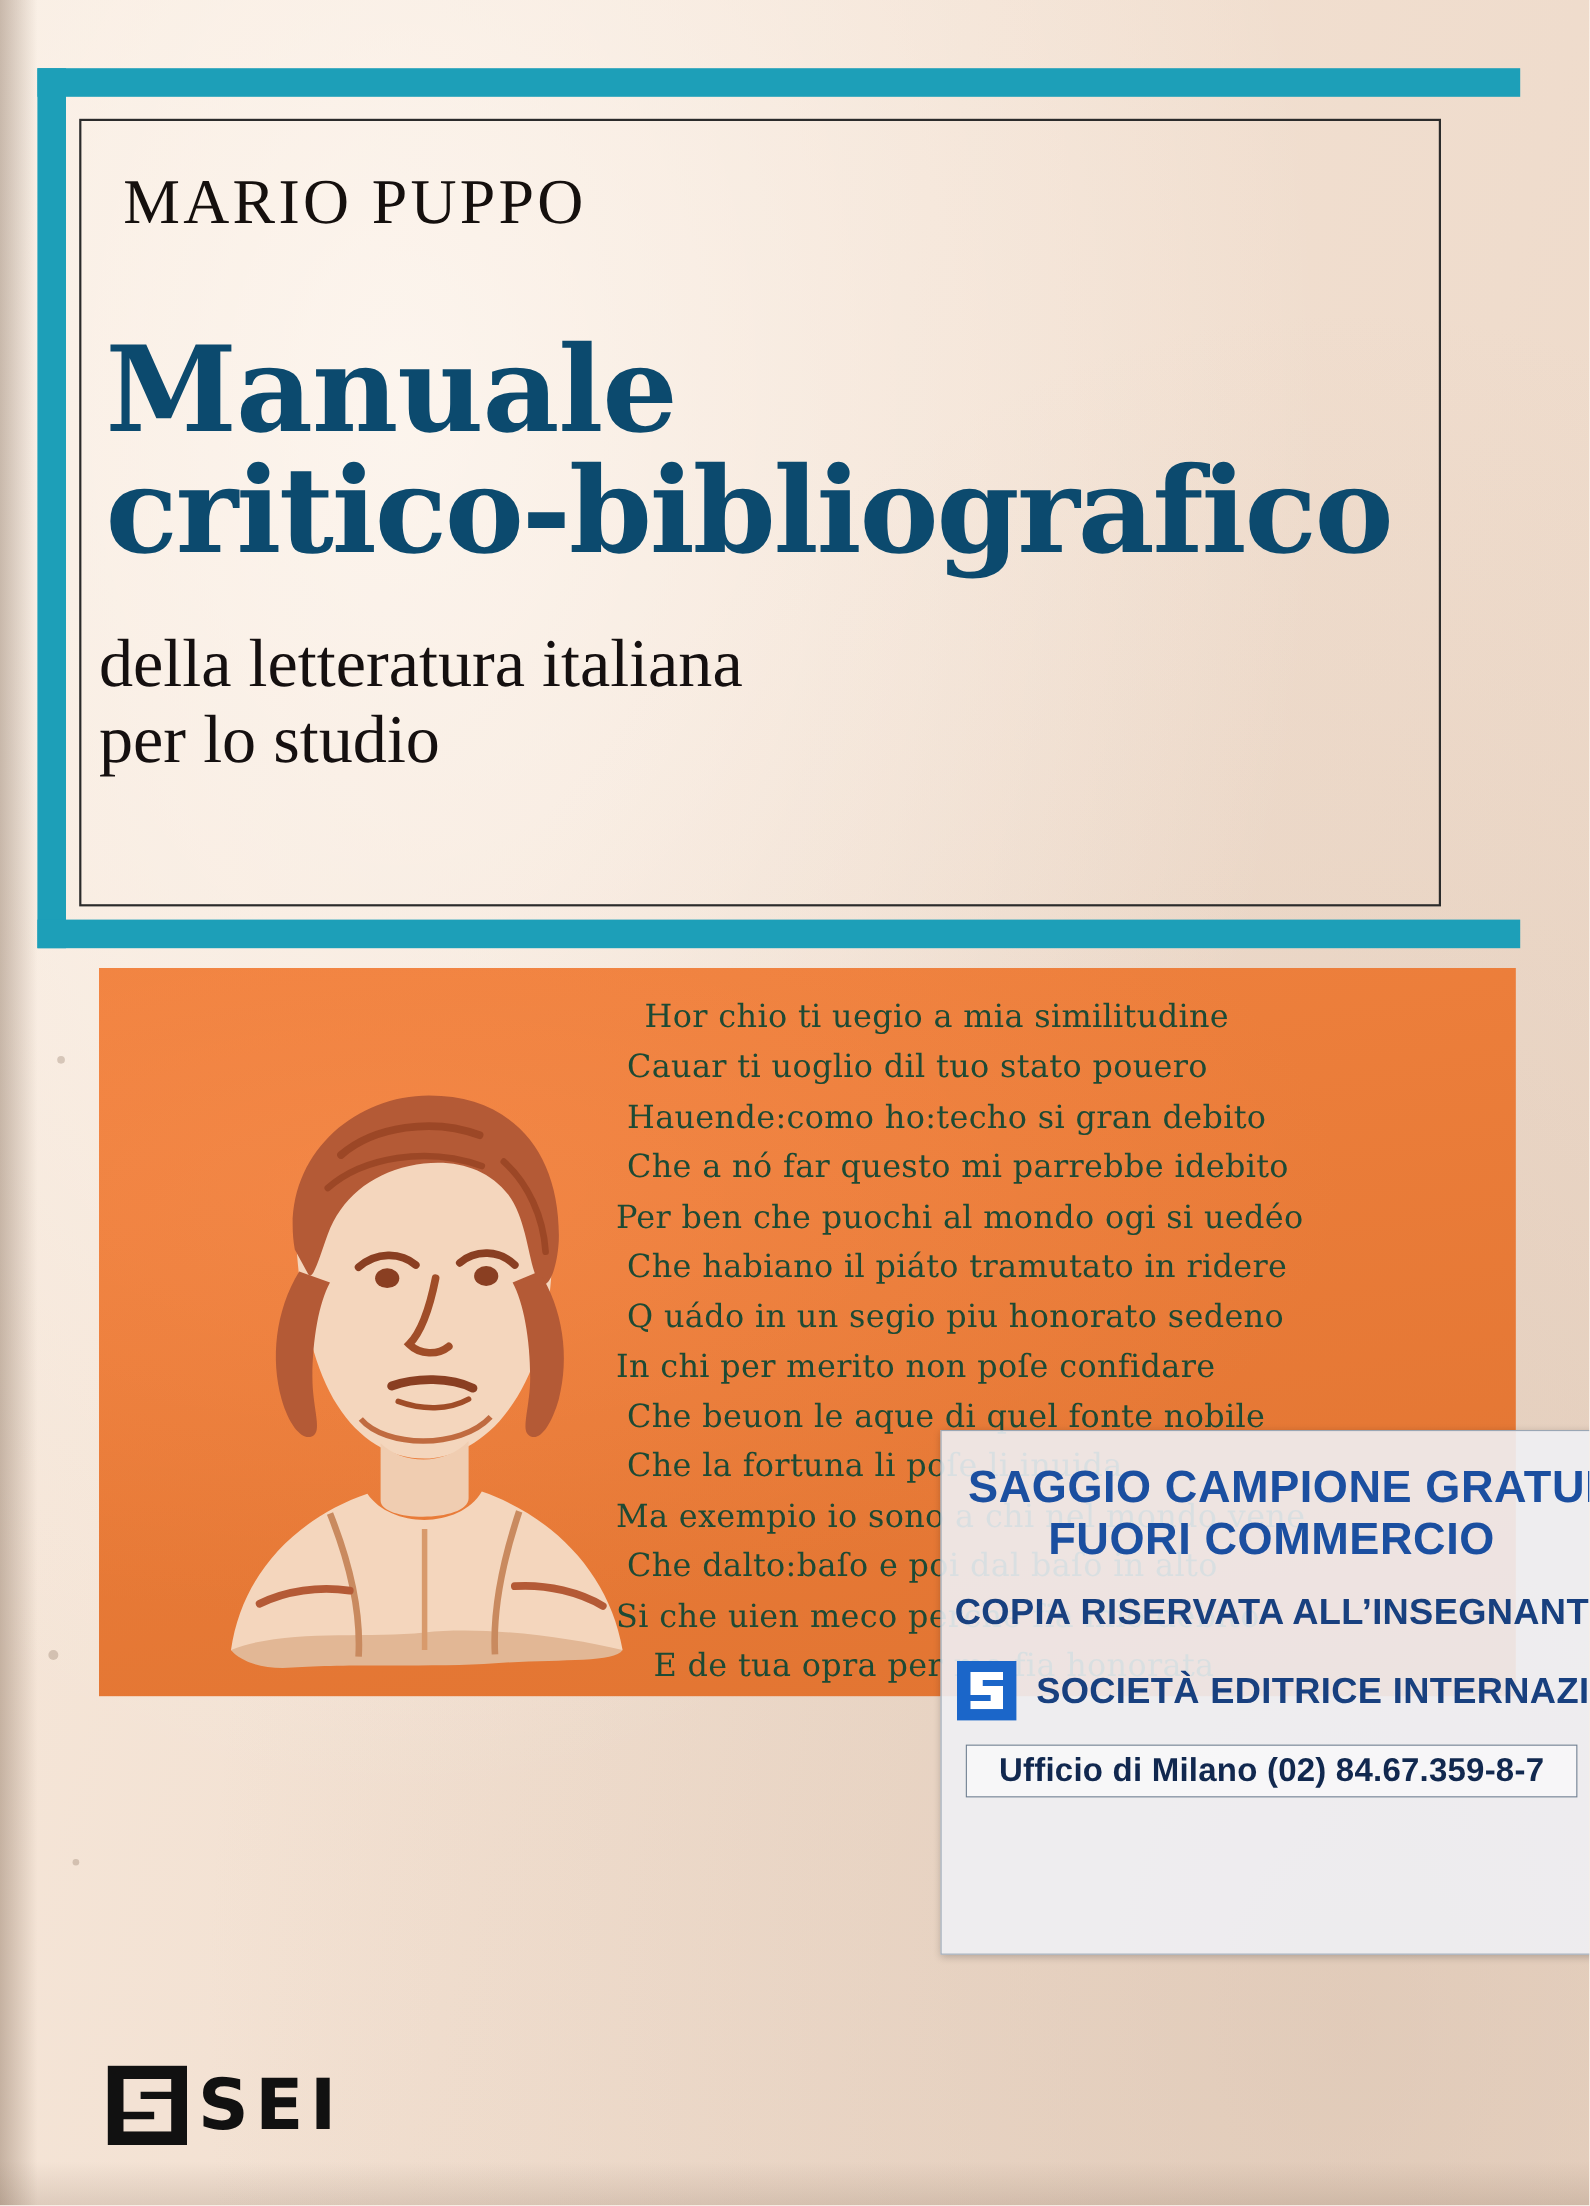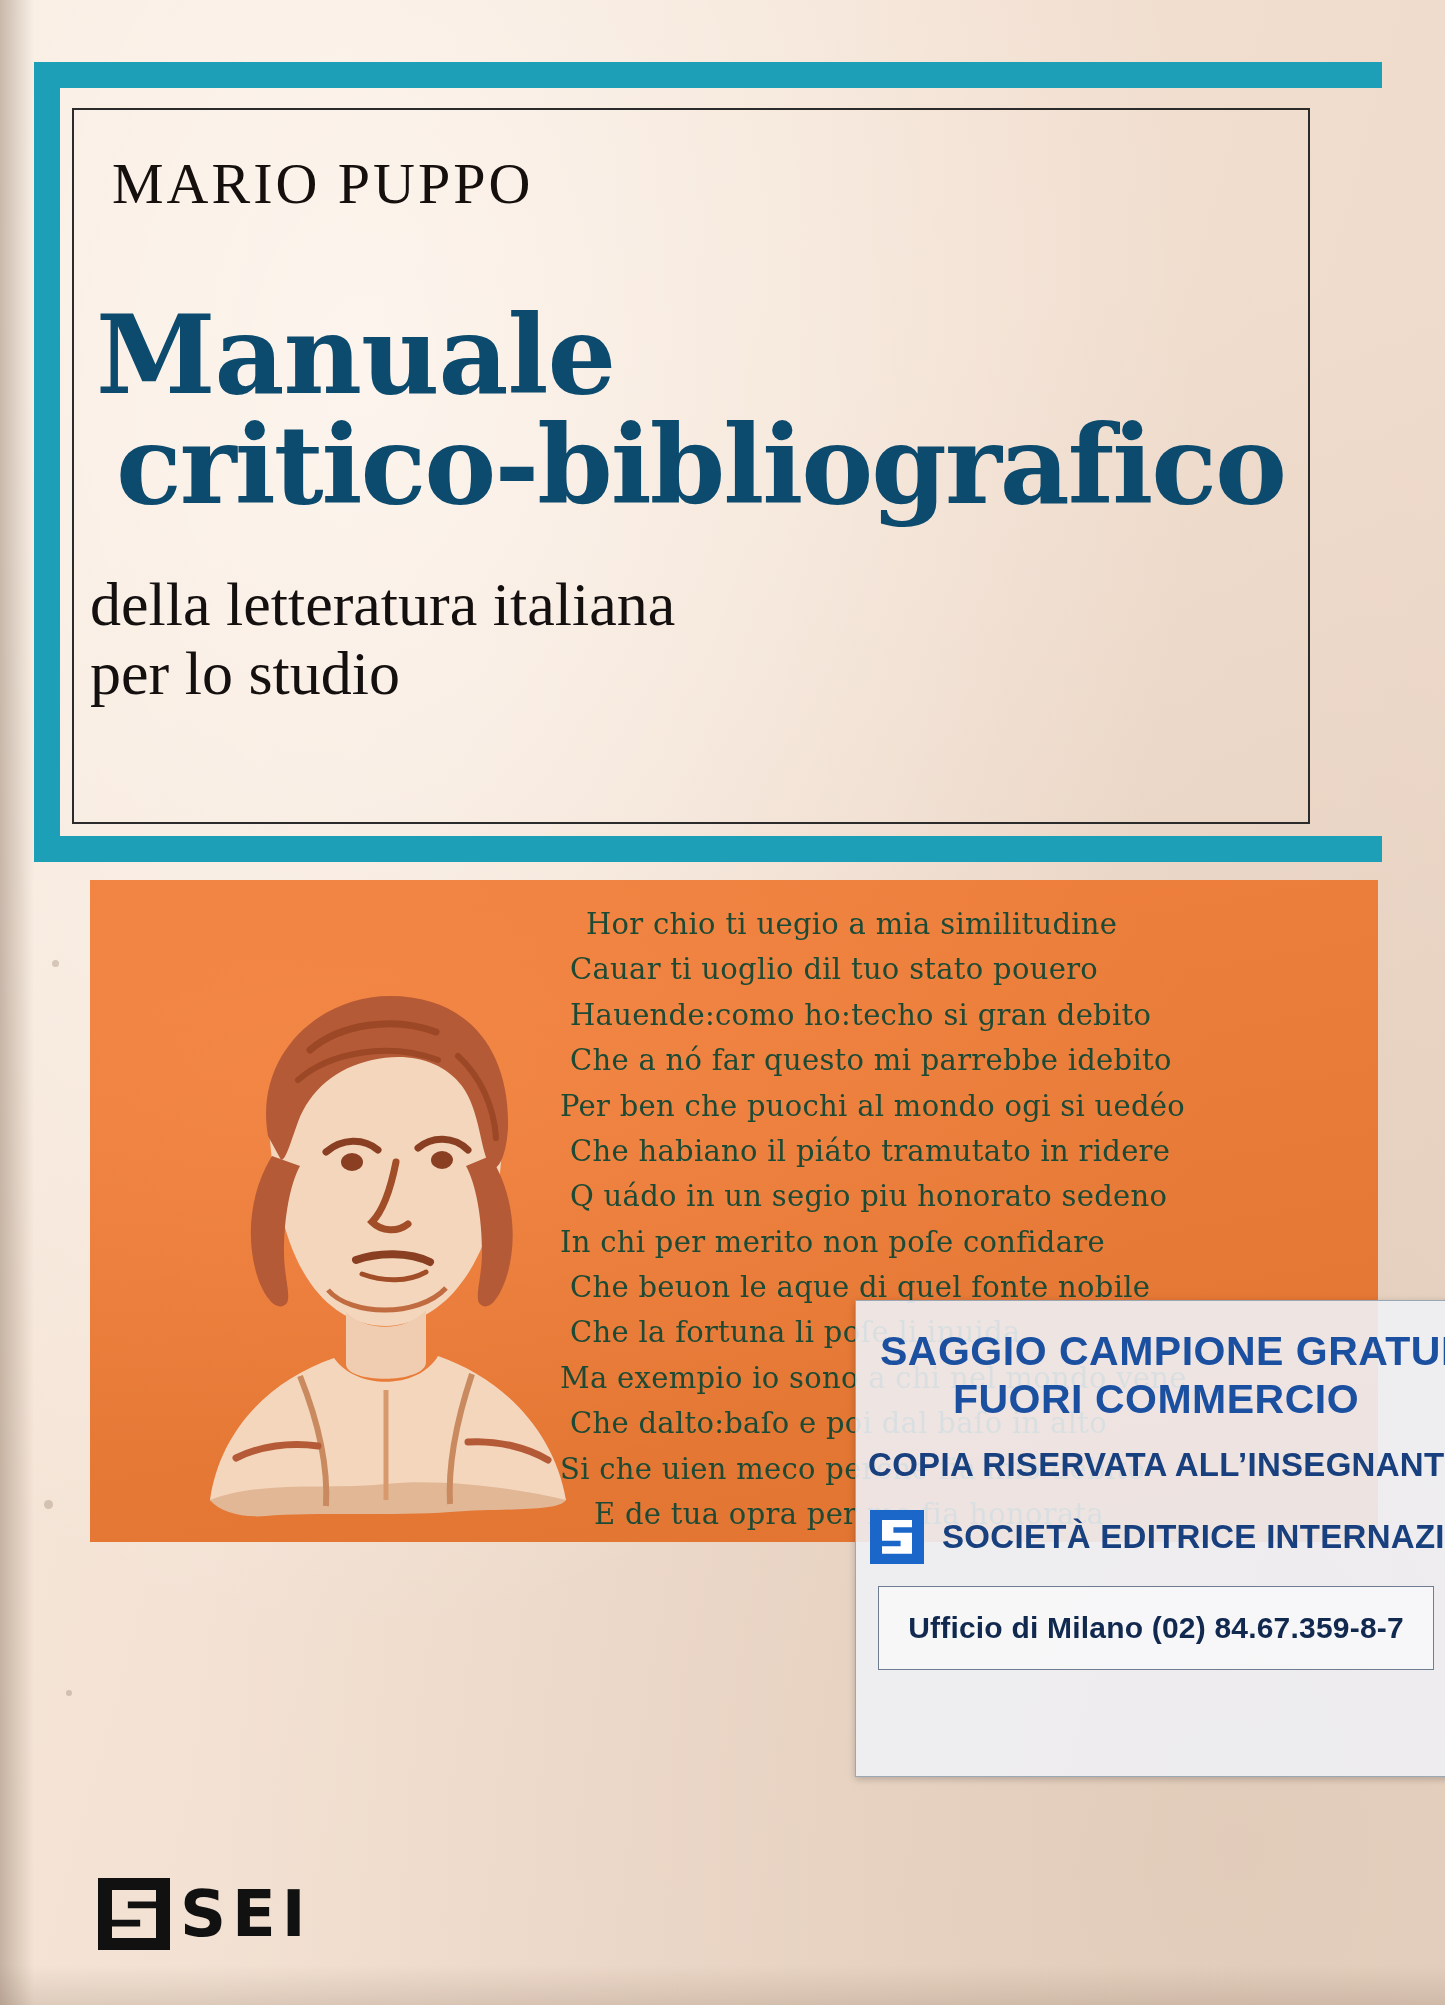--- a/index.html
+++ b/index.html
@@ -84,21 +84,20 @@
     width: 1200px;
     color: #0c4a6e;
     font-family: "DejaVu Serif", serif;
     font-weight: bold;
     font-size: 108px;
     line-height: 1.02;
     letter-spacing: -1px;
   }
   #title-main .line2 {
     letter-spacing: -2px;
-    margin-left: 20px;
   }
   #subtitle {
     position: absolute;
     left: 90px; top: 570px;
     width: 1180px;
     color: #151010;
     font-family: "Liberation Serif", serif;
     font-size: 62px;
     line-height: 1.12;
   }
@@ -217,21 +216,21 @@
     content: "";
     position: absolute;
     left: 12px; top: 10px;
     width: 30px; height: 34px;
     background: #ffffff;
     clip-path: polygon(0% 0%, 100% 0%, 100% 22%, 38% 22%, 38% 38%, 100% 38%, 100% 100%, 0% 100%, 0% 78%, 62% 78%, 62% 62%, 0% 62%);
   }
   #sticker-box {
     margin: 22px 22px 0 22px;
     border: 1px solid #6e7e90;
-    padding: 24px 6px;
+    padding: 6px 6px;
     background: rgba(255,255,255,0.55);
   }
   #sticker-box .officetext {
     color: #11284f;
     font-weight: bold;
     font-size: 30px;
     white-space: nowrap;
     letter-spacing: 0.2px;
   }
 

